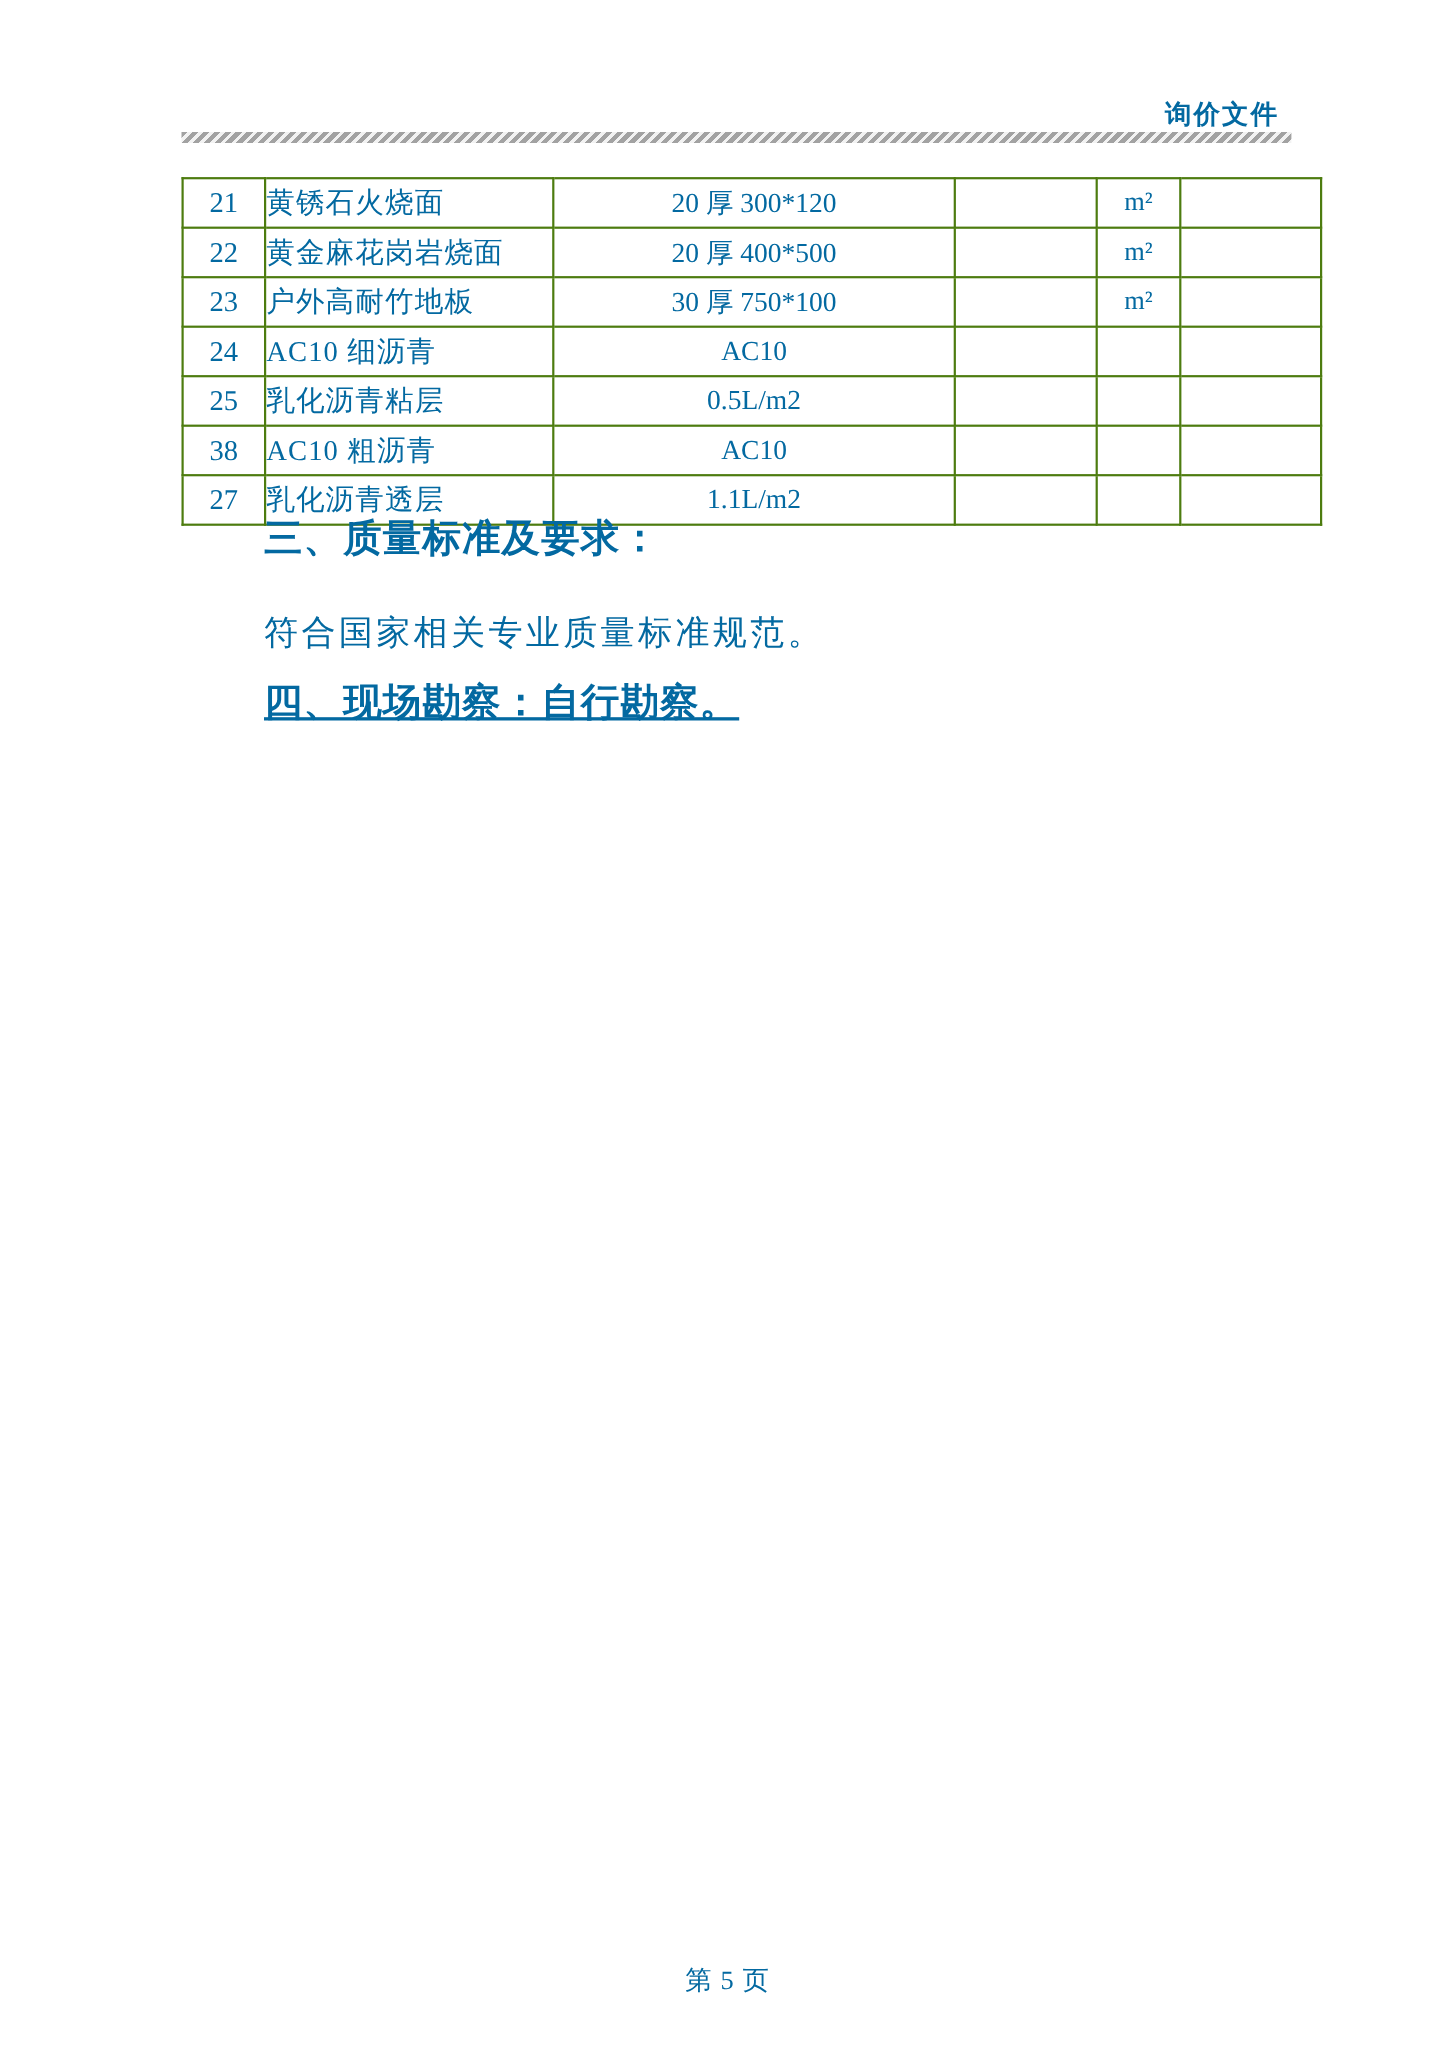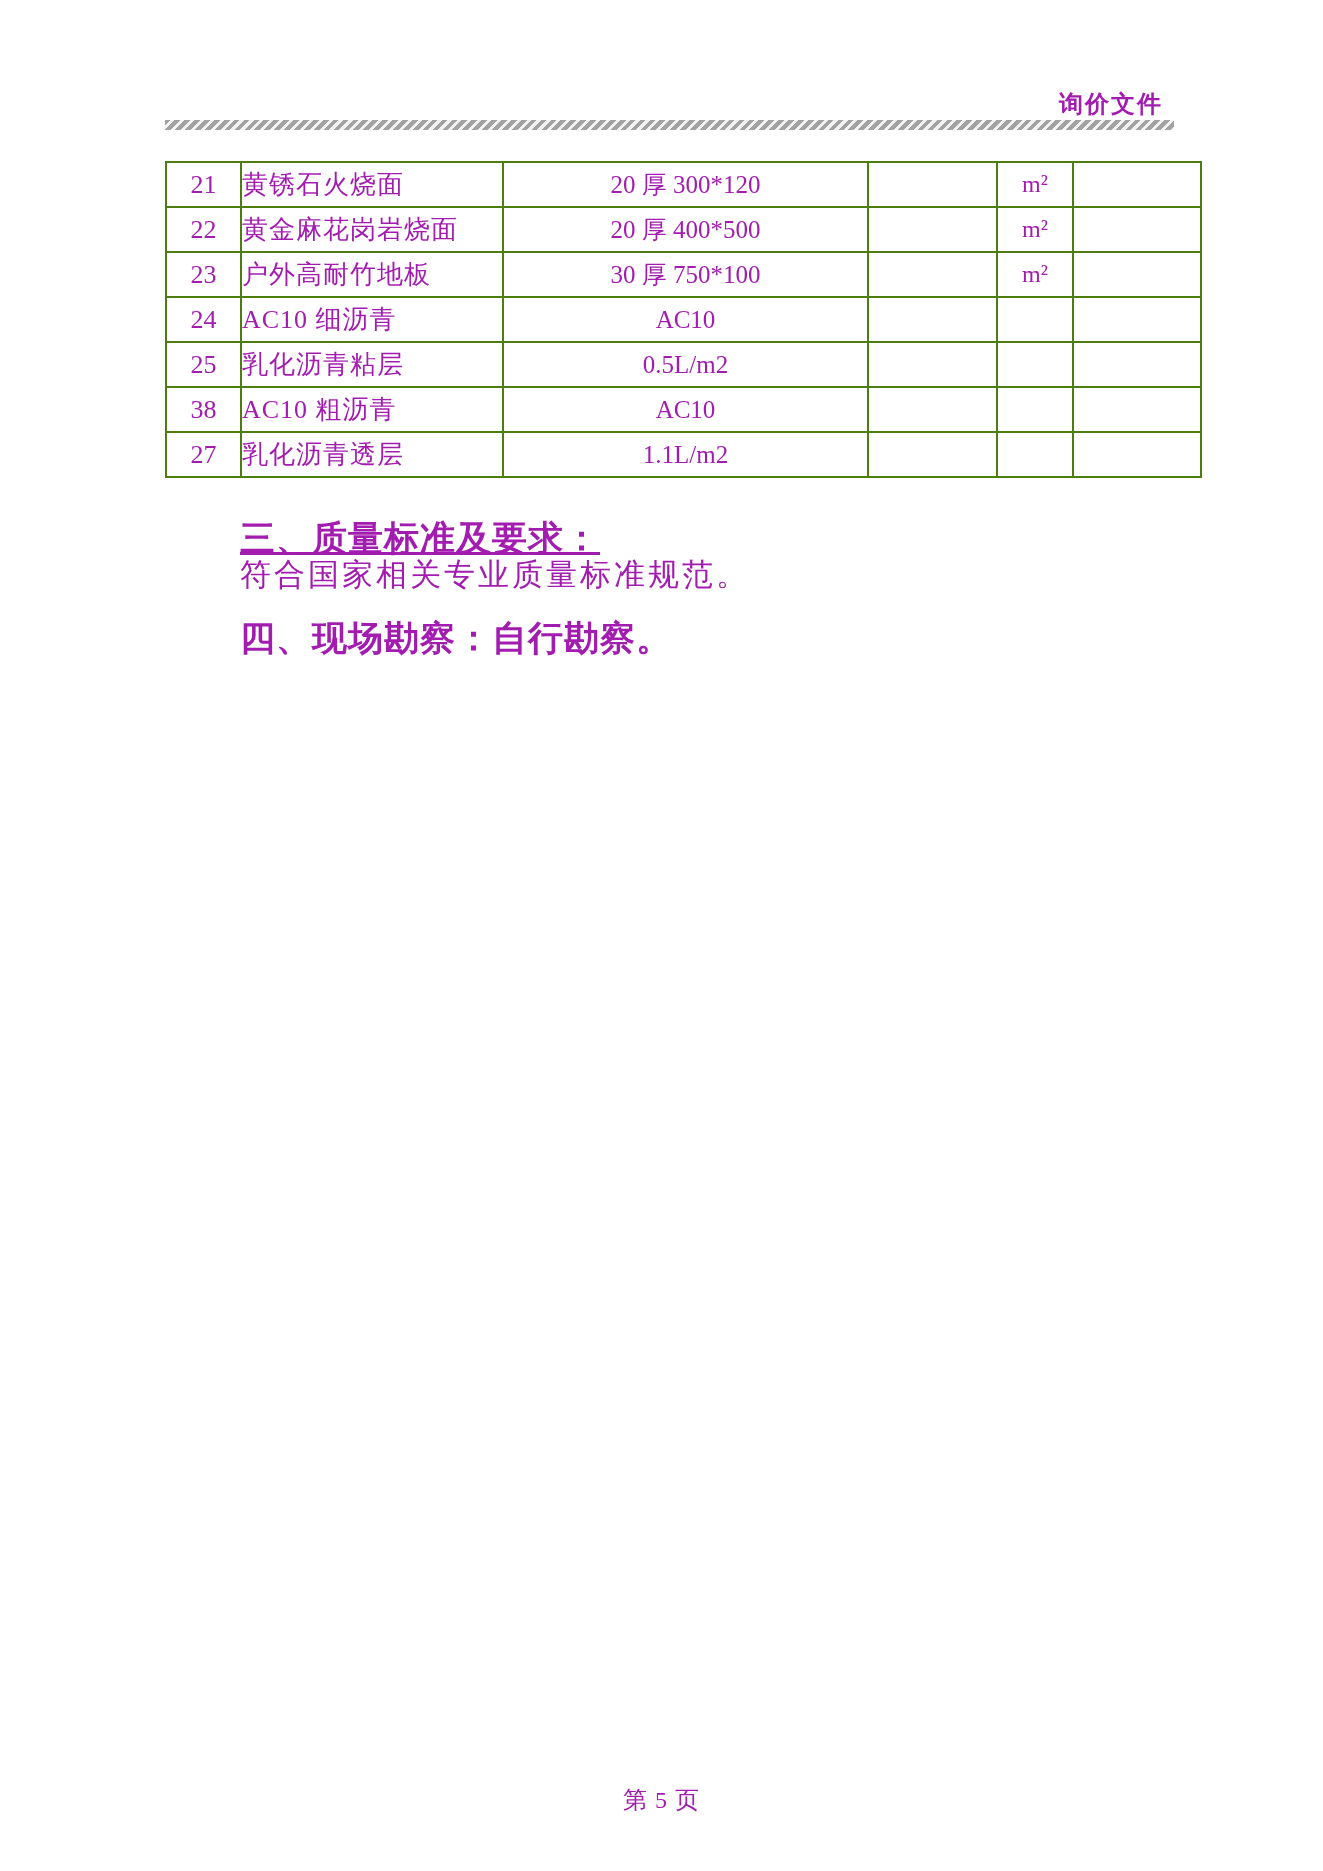--- a/index.html
+++ b/index.html
@@ -1,20 +1,20 @@
 <!DOCTYPE html>
 <html><head>
 <meta charset="utf-8">
 <style>
   html,body{margin:0;padding:0;background:#ffffff;}
   .page{
     position:relative;
     width:1323px;height:1871px;
     background:#ffffff;
-    color:#a21caf;
+    color:#0369a1;
     font-family:"Liberation Serif","DejaVu Serif",serif;
     overflow:hidden;
   }
   .doc-header-label{
     position:absolute;
     top:88px;right:160px;
     font-size:24px;
     font-weight:600;
     letter-spacing:2px;
     white-space:nowrap;
@@ -56,22 +56,22 @@
   .items-table td.unit{font-size:24px;}
   .section-heading{
     position:absolute;
     left:240px;
     font-size:35px;
     font-weight:bold;
     letter-spacing:1px;
     line-height:1.1;
     white-space:nowrap;
   }
-  .heading-3{top:520px;text-decoration:underline;}
-  .heading-4{top:620px;}
+  .heading-3{top:471px;}
+  .heading-4{top:620px;text-decoration:underline;}
   .section-body{
     position:absolute;
     left:240px;top:556px;
     font-size:31px;
     letter-spacing:3px;
     line-height:1.2;
     white-space:nowrap;
   }
   .page-footer{
     position:absolute;

